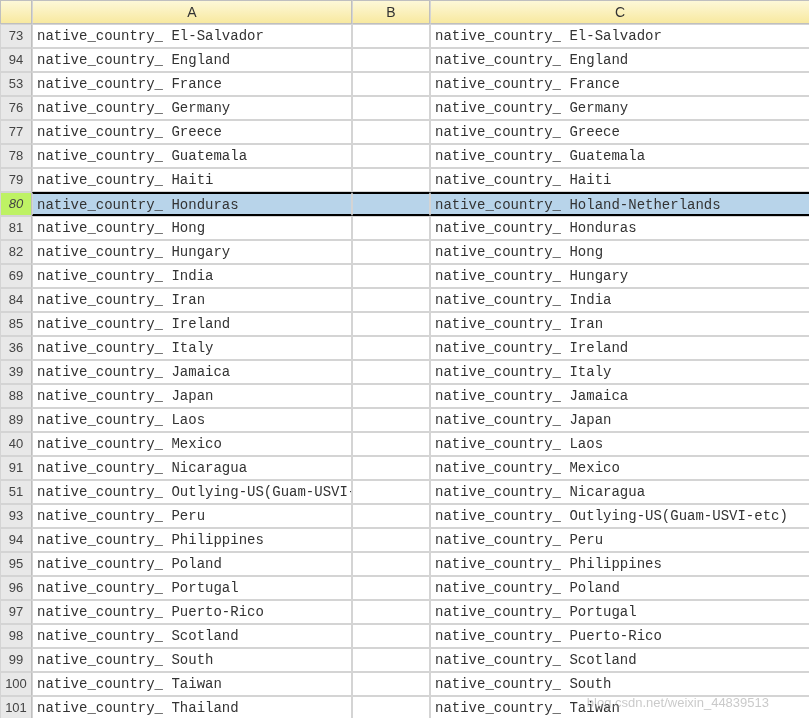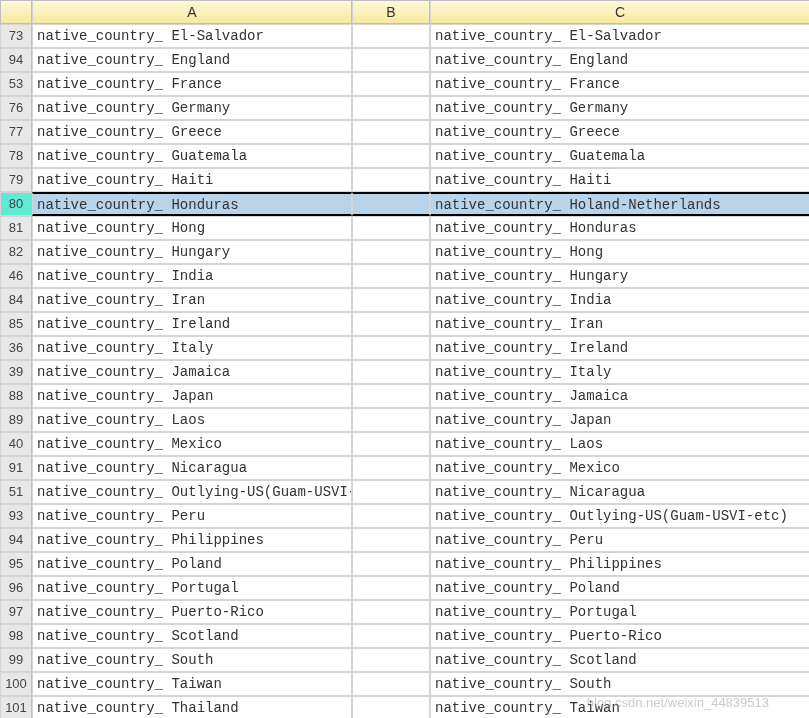--- a/index.html
+++ b/index.html
@@ -40,21 +40,22 @@
   }
   .row-header {
     background: #e8e8e8;
     text-align: center;
     font-family: Arial, sans-serif;
     font-size: 13px;
     color: #444;
     border-right: 1px solid #bfbfbf;
   }
   .row-header.selected {
-    background: #5eead4;
+    background: #bef264;
+    font-style: italic;
   }
   .cell {
     background: #ffffff;
     font-family: "Consolas", "Courier New", monospace;
   }
   .watermark {
     position: absolute;
     bottom: 8px;
     right: 40px;
     font-family: Arial, sans-serif;
@@ -104,21 +105,21 @@
     <div class="cell" style="background: rgb(184, 212, 234); border-top: 2px solid rgb(0, 0, 0); border-bottom: 2px solid rgb(0, 0, 0);"></div>
     <div class="cell" style="background: rgb(184, 212, 234); border-top: 2px solid rgb(0, 0, 0); border-bottom: 2px solid rgb(0, 0, 0);">native_country_ Holand-Netherlands</div>
     <div class="row-header">81</div>
     <div class="cell">native_country_ Hong</div>
     <div class="cell"></div>
     <div class="cell">native_country_ Honduras</div>
     <div class="row-header">82</div>
     <div class="cell">native_country_ Hungary</div>
     <div class="cell"></div>
     <div class="cell">native_country_ Hong</div>
-    <div class="row-header">46</div>
+    <div class="row-header">69</div>
     <div class="cell">native_country_ India</div>
     <div class="cell"></div>
     <div class="cell">native_country_ Hungary</div>
     <div class="row-header">84</div>
     <div class="cell">native_country_ Iran</div>
     <div class="cell"></div>
     <div class="cell">native_country_ India</div>
     <div class="row-header">85</div>
     <div class="cell">native_country_ Ireland</div>
     <div class="cell"></div>

